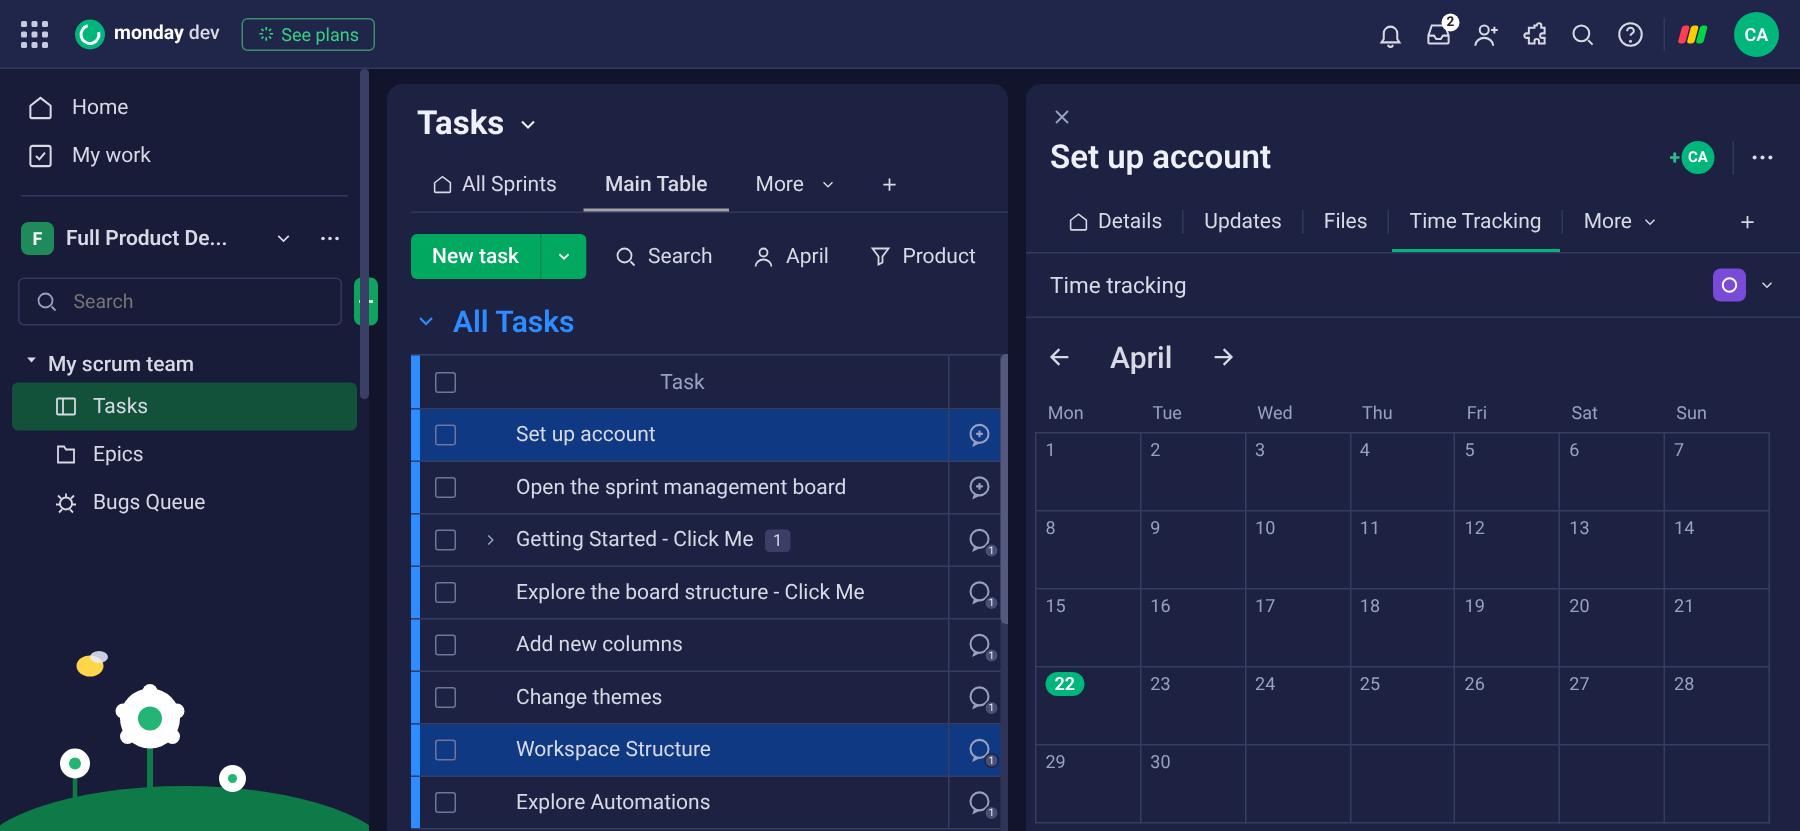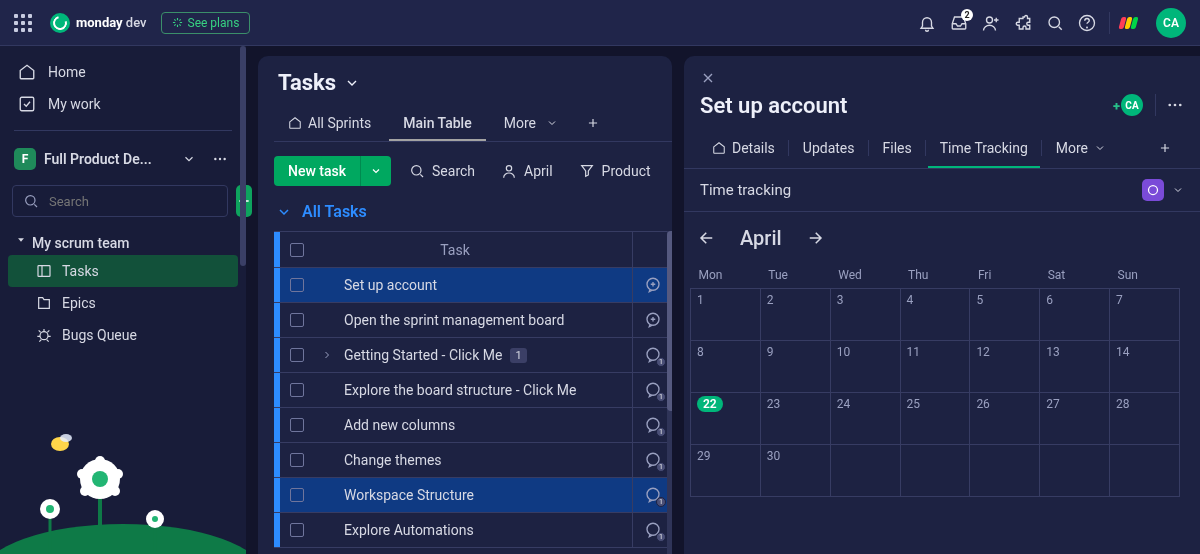--- a/index.html
+++ b/index.html
@@ -69,21 +69,21 @@
   .board-tabs{display:flex;align-items:center;gap:4px;margin-top:12px;border-bottom:1px solid var(--divider);padding-right:14px;}
   .tab{display:flex;align-items:center;gap:6px;padding:8px 14px;font-size:14px;color:var(--text);cursor:pointer;border-bottom:2px solid transparent;}
   .tab.active{border-bottom:2px solid #a3a3a3;font-weight:500;}
   .tab.more{gap:10px;}
   .tab.add{padding:8px 10px;color:var(--text);}
   .toolbar{display:flex;align-items:center;gap:10px;padding:14px 0 12px 0;}
   .new-task{display:flex;align-items:stretch;border-radius:4px;overflow:hidden;cursor:pointer;}
   .new-task .lbl{background:var(--green);color:#fff;font-weight:500;padding:7px 14px;font-size:14px;}
   .new-task .dd{background:var(--green);border-left:1px solid var(--green-dark);color:#fff;padding:0 9px;display:flex;align-items:center;}
   .tool{display:flex;align-items:center;gap:7px;font-size:14px;color:var(--text);cursor:pointer;padding:6px 8px;}
-  .group-title{display:flex;align-items:center;gap:10px;color:#2d8cff;font-size:16px;font-weight:600;padding:4px 0 10px 2px;}
+  .group-title{display:flex;align-items:center;gap:10px;color:#2d8cff;font-size:20px;font-weight:600;padding:4px 0 10px 2px;}
   .grid{border-top:1px solid var(--row-border);}
   .grid-head,.grid-row{display:flex;align-items:center;height:35px;border-bottom:1px solid var(--row-border);}
   .grid-head{height:36px;color:var(--text-dim);font-size:13px;align-items:center;}
   .col-handle{width:6px;background:#2d8cff;align-self:stretch;}
   .col-check{width:34px;display:flex;align-items:center;justify-content:center;}
   .col-check .box{width:14px;height:14px;border:1px solid #6f759c;border-radius:2px;}
   .col-sub{width:26px;display:flex;align-items:center;justify-content:center;color:var(--text-dim);}
   .col-task{flex:1;padding-left:4px;font-size:14px;display:flex;align-items:center;gap:8px;}
   .col-task .badge1{background:#3b3f66;color:var(--text);font-size:11px;border-radius:3px;padding:1px 5px;}
   .col-chat{width:40px;display:flex;align-items:center;justify-content:center;border-left:1px solid var(--row-border);align-self:stretch;color:var(--text-dim);position:relative;}
@@ -643,20 +643,29 @@
               <tr>
                 <td><span class="day">8</span></td>
                 <td><span class="day">9</span></td>
                 <td><span class="day">10</span></td>
                 <td><span class="day">11</span></td>
                 <td><span class="day">12</span></td>
                 <td><span class="day">13</span></td>
                 <td><span class="day">14</span></td>
               </tr>
               <tr>
+                <td><span class="day">15</span></td>
+                <td><span class="day">16</span></td>
+                <td><span class="day">17</span></td>
+                <td><span class="day">18</span></td>
+                <td><span class="day">19</span></td>
+                <td><span class="day">20</span></td>
+                <td><span class="day">21</span></td>
+              </tr>
+              <tr>
                 <td><span class="today">22</span></td>
                 <td><span class="day">23</span></td>
                 <td><span class="day">24</span></td>
                 <td><span class="day">25</span></td>
                 <td><span class="day">26</span></td>
                 <td><span class="day">27</span></td>
                 <td><span class="day">28</span></td>
               </tr>
               <tr>
                 <td><span class="day">29</span></td>

